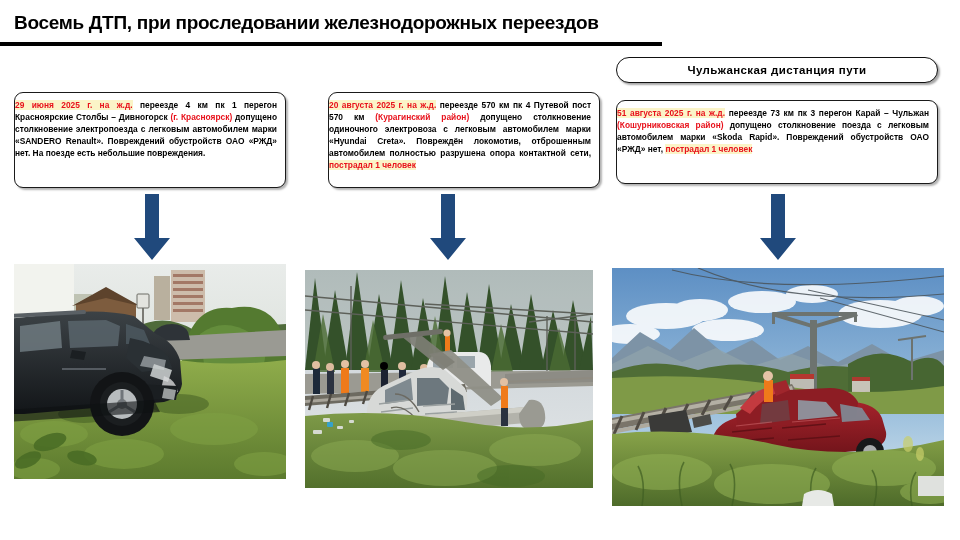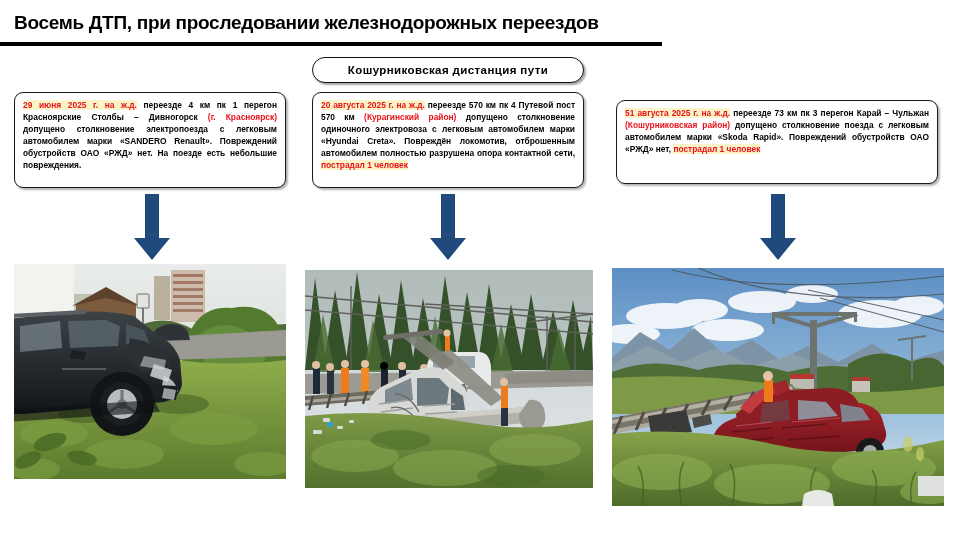--- a/index.html
+++ b/index.html
@@ -39,27 +39,27 @@
   #hdr2 { left: 312px; top: 57px; width: 272px; }
   #hdr3 { left: 616px; top: 57px; width: 322px; }
 
   
   .card {
     position: absolute;
     background: #ffffff;
     border: 1.2px solid #1a1a1a;
     border-radius: 9px;
     box-shadow: 2px 2px 2px rgba(0,0,0,0.30);
-    padding: 7px 8px 7px 8px;
+    padding: 7px 8px 7px 0;
     font-size: 8.4px; line-height: 1.42;
     color: #000; text-align: justify;
     overflow: hidden;
   }
   #card1 { left: 14px;  top: 92px; width: 272px; height: 96px; }
-  #card2 { left: 312px; top: 92px; width: 272px; height: 96px; }
+  #card2 { left: 328px; top: 92px; width: 272px; height: 96px; }
   #card3 { left: 616px; top: 100px; width: 322px; height: 84px; }
 
   .card .t { display: inline; }
   .red  { color: #e8111b; font-weight: bold; }
   .hl   { background: #fbf4c8; }
   .bold { font-weight: bold; }
 
   
   .arrow { position: absolute; width: 44px; height: 68px; }
   #arrow1 { left: 130px; top: 194px; }
@@ -77,22 +77,22 @@
   .photo svg { display: block; width: 100%; height: 100%; }
 </style>
 </head>
 <body>
 
 <div id="slide">
 
   <div class="title">Восемь ДТП, при проследовании железнодорожных переездов</div>
   <div class="title-rule"></div>
 
-  <div class="hdr" id="hdr2">
-    <span>Кошурниковская дистанция пути</span>
+  <div class="hdr" id="hdr3">
+    <span>Чульжанская дистанция пути</span>
   </div>
 
   <div class="card" id="card1">
     <span class="t red hl">29 июня 2025 г. на  ж.д.</span><span class="t bold"> переезде 4 км пк 1 перегон Красноярские Столбы – Дивногорск </span><span class="t red bold">(г. Красноярск)</span><span class="t bold"> допущено столкновение электропоезда с легковым автомобилем марки «SANDERO Renault». Повреждений обустройств ОАО «РЖД» нет. На поезде есть небольшие повреждения.</span><span class="t red bold hl"></span>
   </div>
 
   <div class="card" id="card2">
     <span class="t red hl">20 августа 2025 г. на  ж.д.</span><span class="t bold"> переезде 570 км пк 4 Путевой пост 570 км </span><span class="t red bold">(Курагинский район)</span><span class="t bold"> допущено столкновение  одиночного электровоза с легковым автомобилем марки «Hyundai Creta». Повреждён локомотив, отброшенным автомобилем полностью разрушена опора контактной сети, </span><span class="t red bold hl">пострадал 1 человек</span>
   </div>
 

